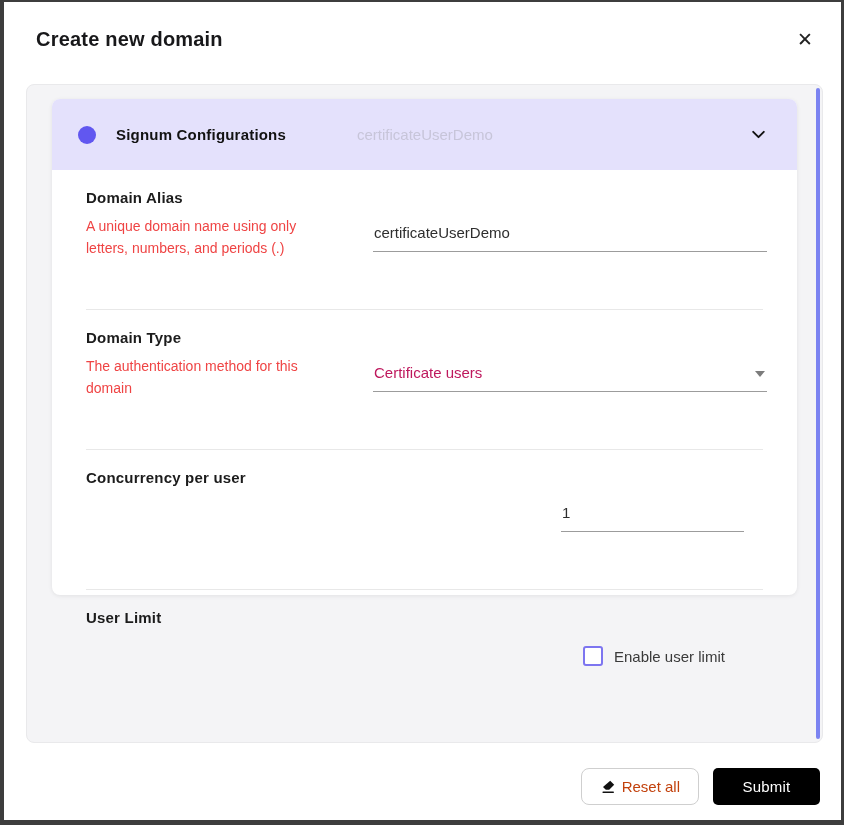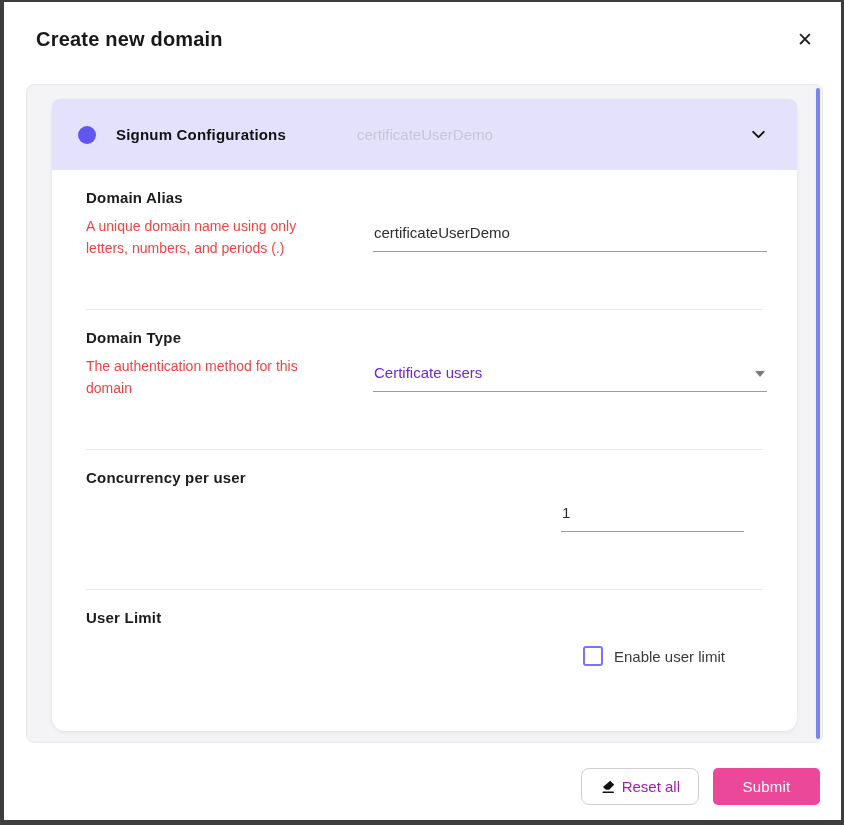--- a/index.html
+++ b/index.html
@@ -31,23 +31,23 @@
     border: 1px solid #e9e9eb;
     border-radius: 8px;
   }
   .scrollbar-thumb {
     position: absolute; right: 2px; top: 3px; bottom: 3px;
     width: 4px; border-radius: 2px;
     background: #7b83f1;
   }
   .card {
     position: absolute; left: 25px; top: 14px;
-    width: 745px; height: 632px;
+    width: 745px; height: 496px;
     background: #ffffff;
-    border-radius: 13px;
+    border-radius: 8px;
     box-shadow: 0 1px 4px rgba(0,0,0,0.08);
   }
   .accordion-header {
     position: relative;
     height: 71px;
     background: #e4e1fc;
     border-radius: 8px 8px 0 0;
     display: flex; align-items: center;
     padding: 0 30px 0 26px;
     cursor: pointer;
@@ -98,21 +98,21 @@
     font-family: "Liberation Sans", sans-serif;
     font-size: 15px; color: #2e2e2e;
     padding: 2px 0 10px 1px;
   }
   .select-box {
     display: flex; align-items: flex-end; justify-content: space-between;
     border-bottom: 1px solid #9c9c9c;
     padding: 2px 2px 10px 1px;
     cursor: pointer;
   }
-  .select-value { font-size: 15px; color: #6d28d9; }
+  .select-value { font-size: 15px; color: #be185d; }
   .select-arrow {
     width: 0; height: 0; margin-bottom: 4px;
     border-left: 5px solid transparent;
     border-right: 5px solid transparent;
     border-top: 6px solid #7c7c7c;
   }
   .checkbox-wrap { display: flex; align-items: center; gap: 11px; }
   .checkbox {
     width: 20px; height: 20px;
     border: 2px solid #7d75f0; border-radius: 3px;
@@ -122,26 +122,26 @@
   .footer {
     position: absolute; top: 766px; right: 21px;
     display: flex; gap: 14px; align-items: center;
   }
   .btn {
     height: 37px; display: inline-flex; align-items: center; justify-content: center;
     font-family: "Liberation Sans", sans-serif;
     font-size: 15px; cursor: pointer;
   }
   .btn-reset {
-    background: #ffffff; color: #a21caf;
+    background: #ffffff; color: #c2410c;
     border: 1px solid #cfcfcf; border-radius: 8px;
     padding: 0 18px; gap: 6px;
   }
   .btn-submit {
-    background: #ec4899; color: #ffffff;
+    background: #000000; color: #ffffff;
     border: none; border-radius: 5px;
     width: 107px; font-weight: 500; letter-spacing: 0.2px;
   }
 </style>
 </head>
 <body>
 
 <h1 class="modal-title">Create new domain</h1>
 <button class="close-btn">✕</button>
 

